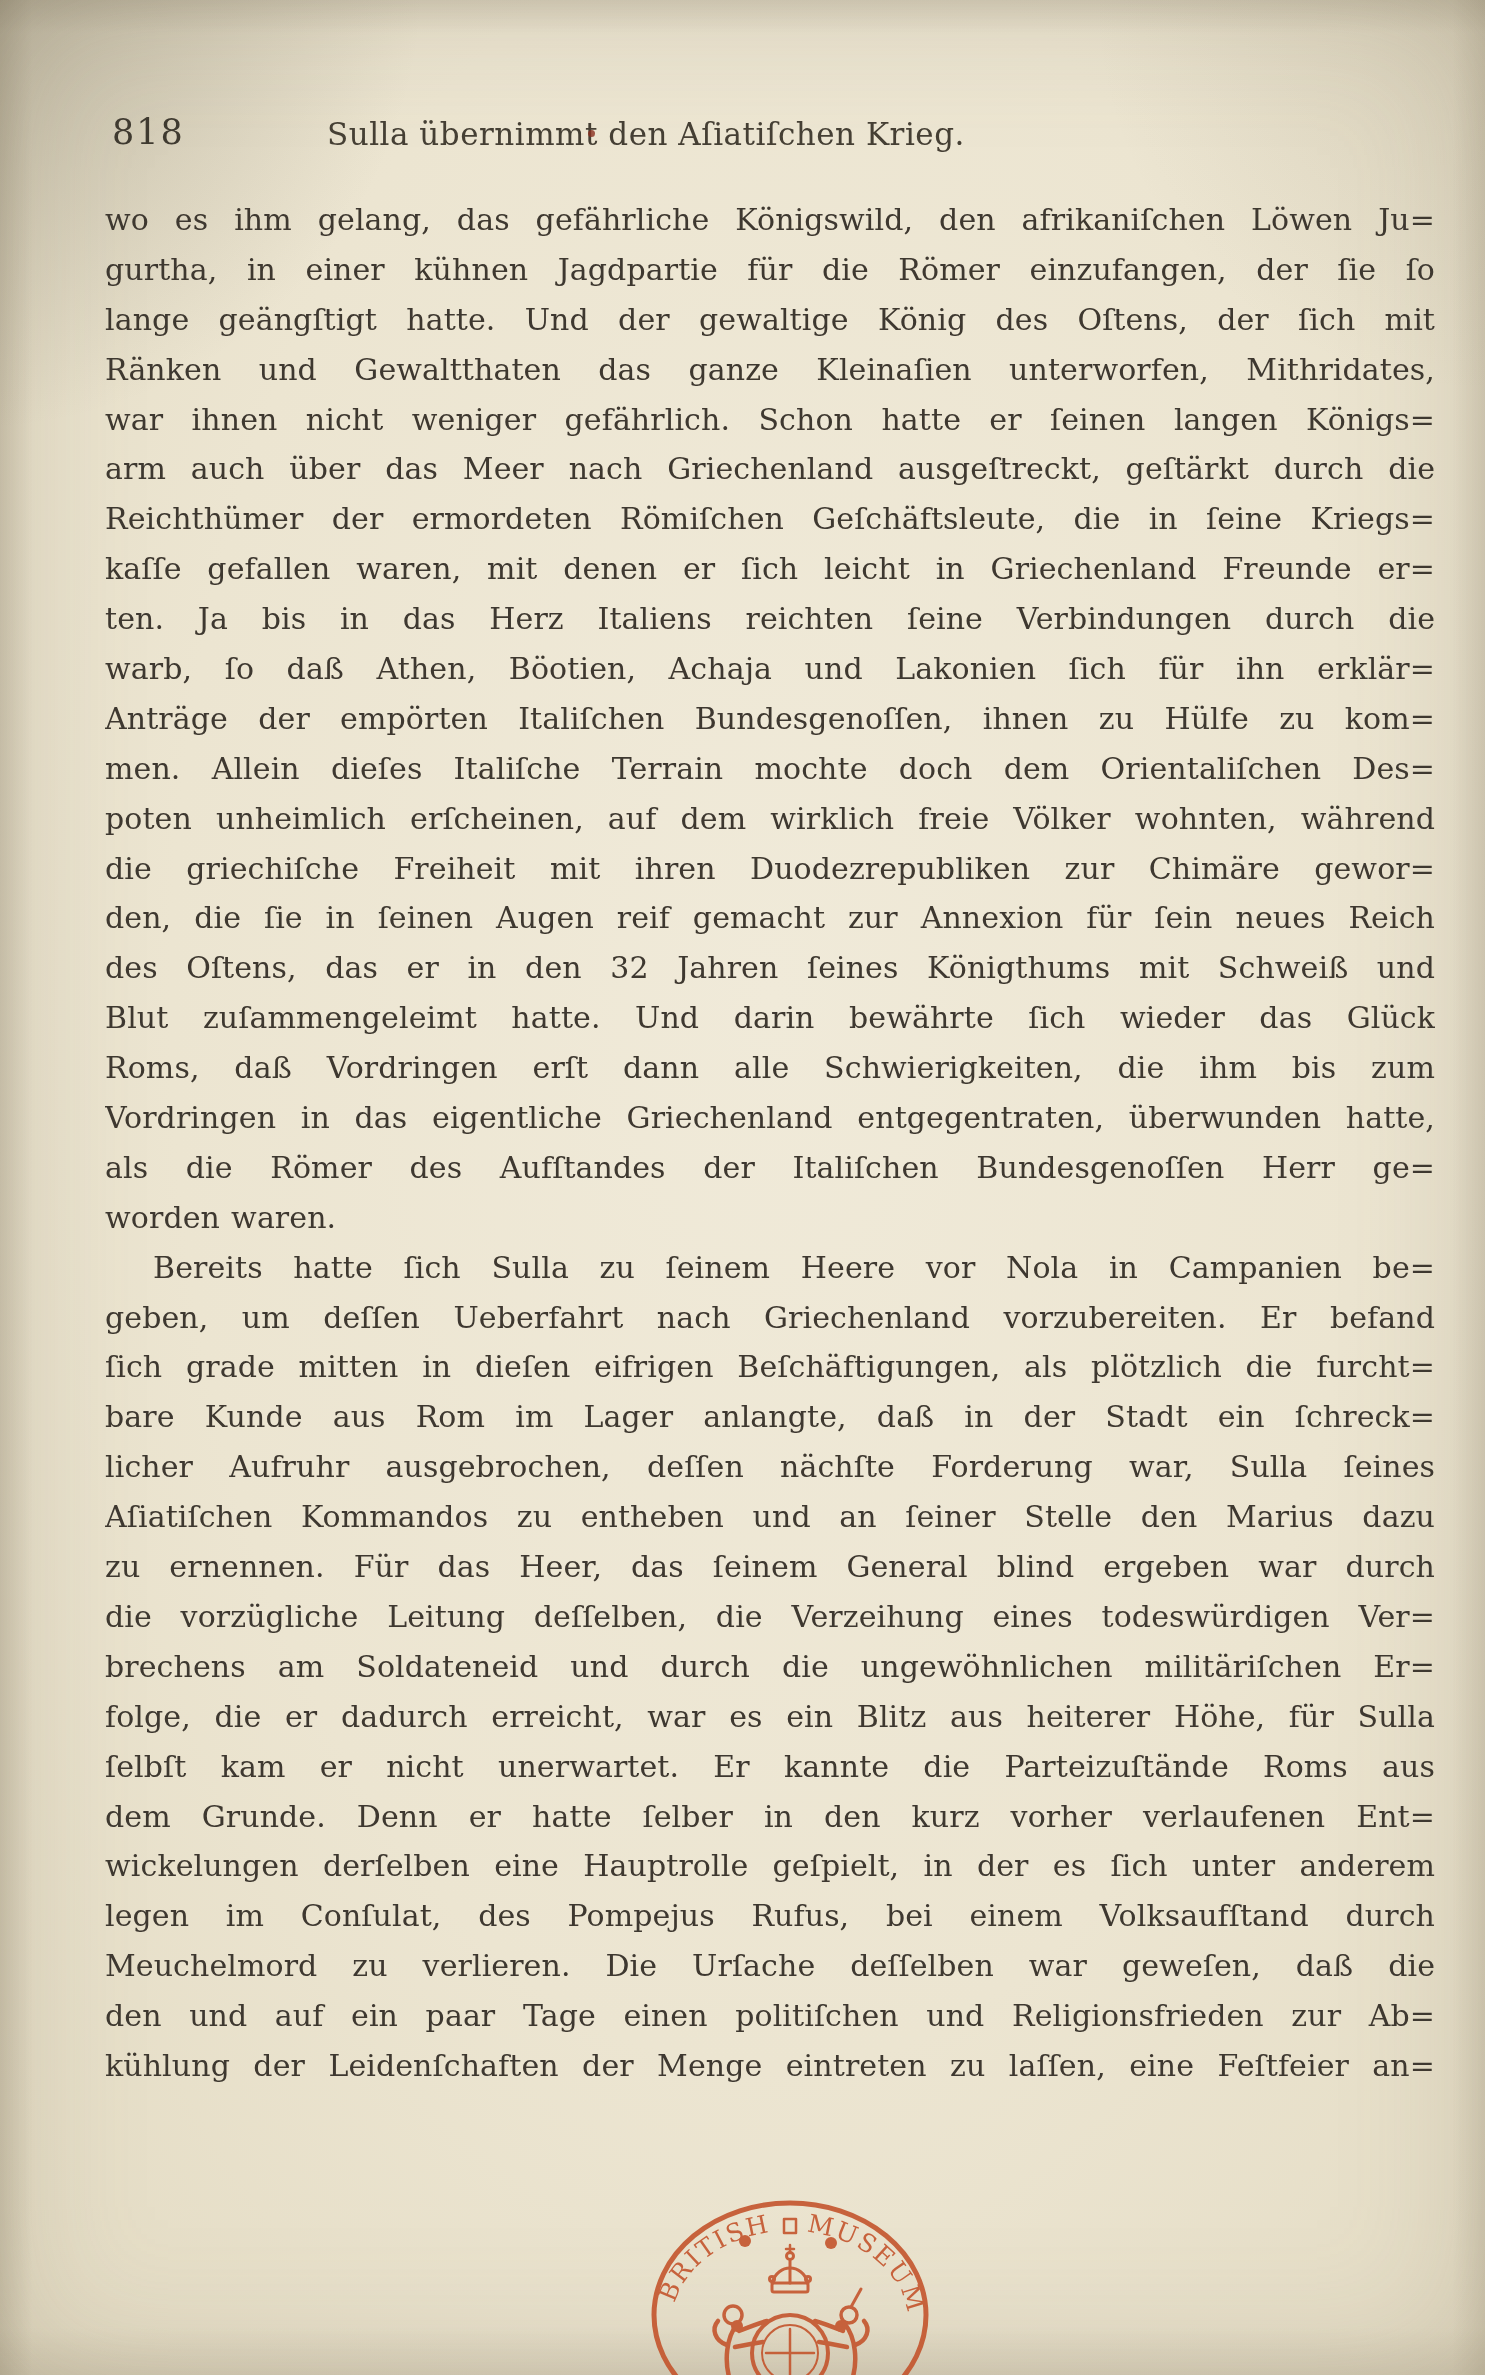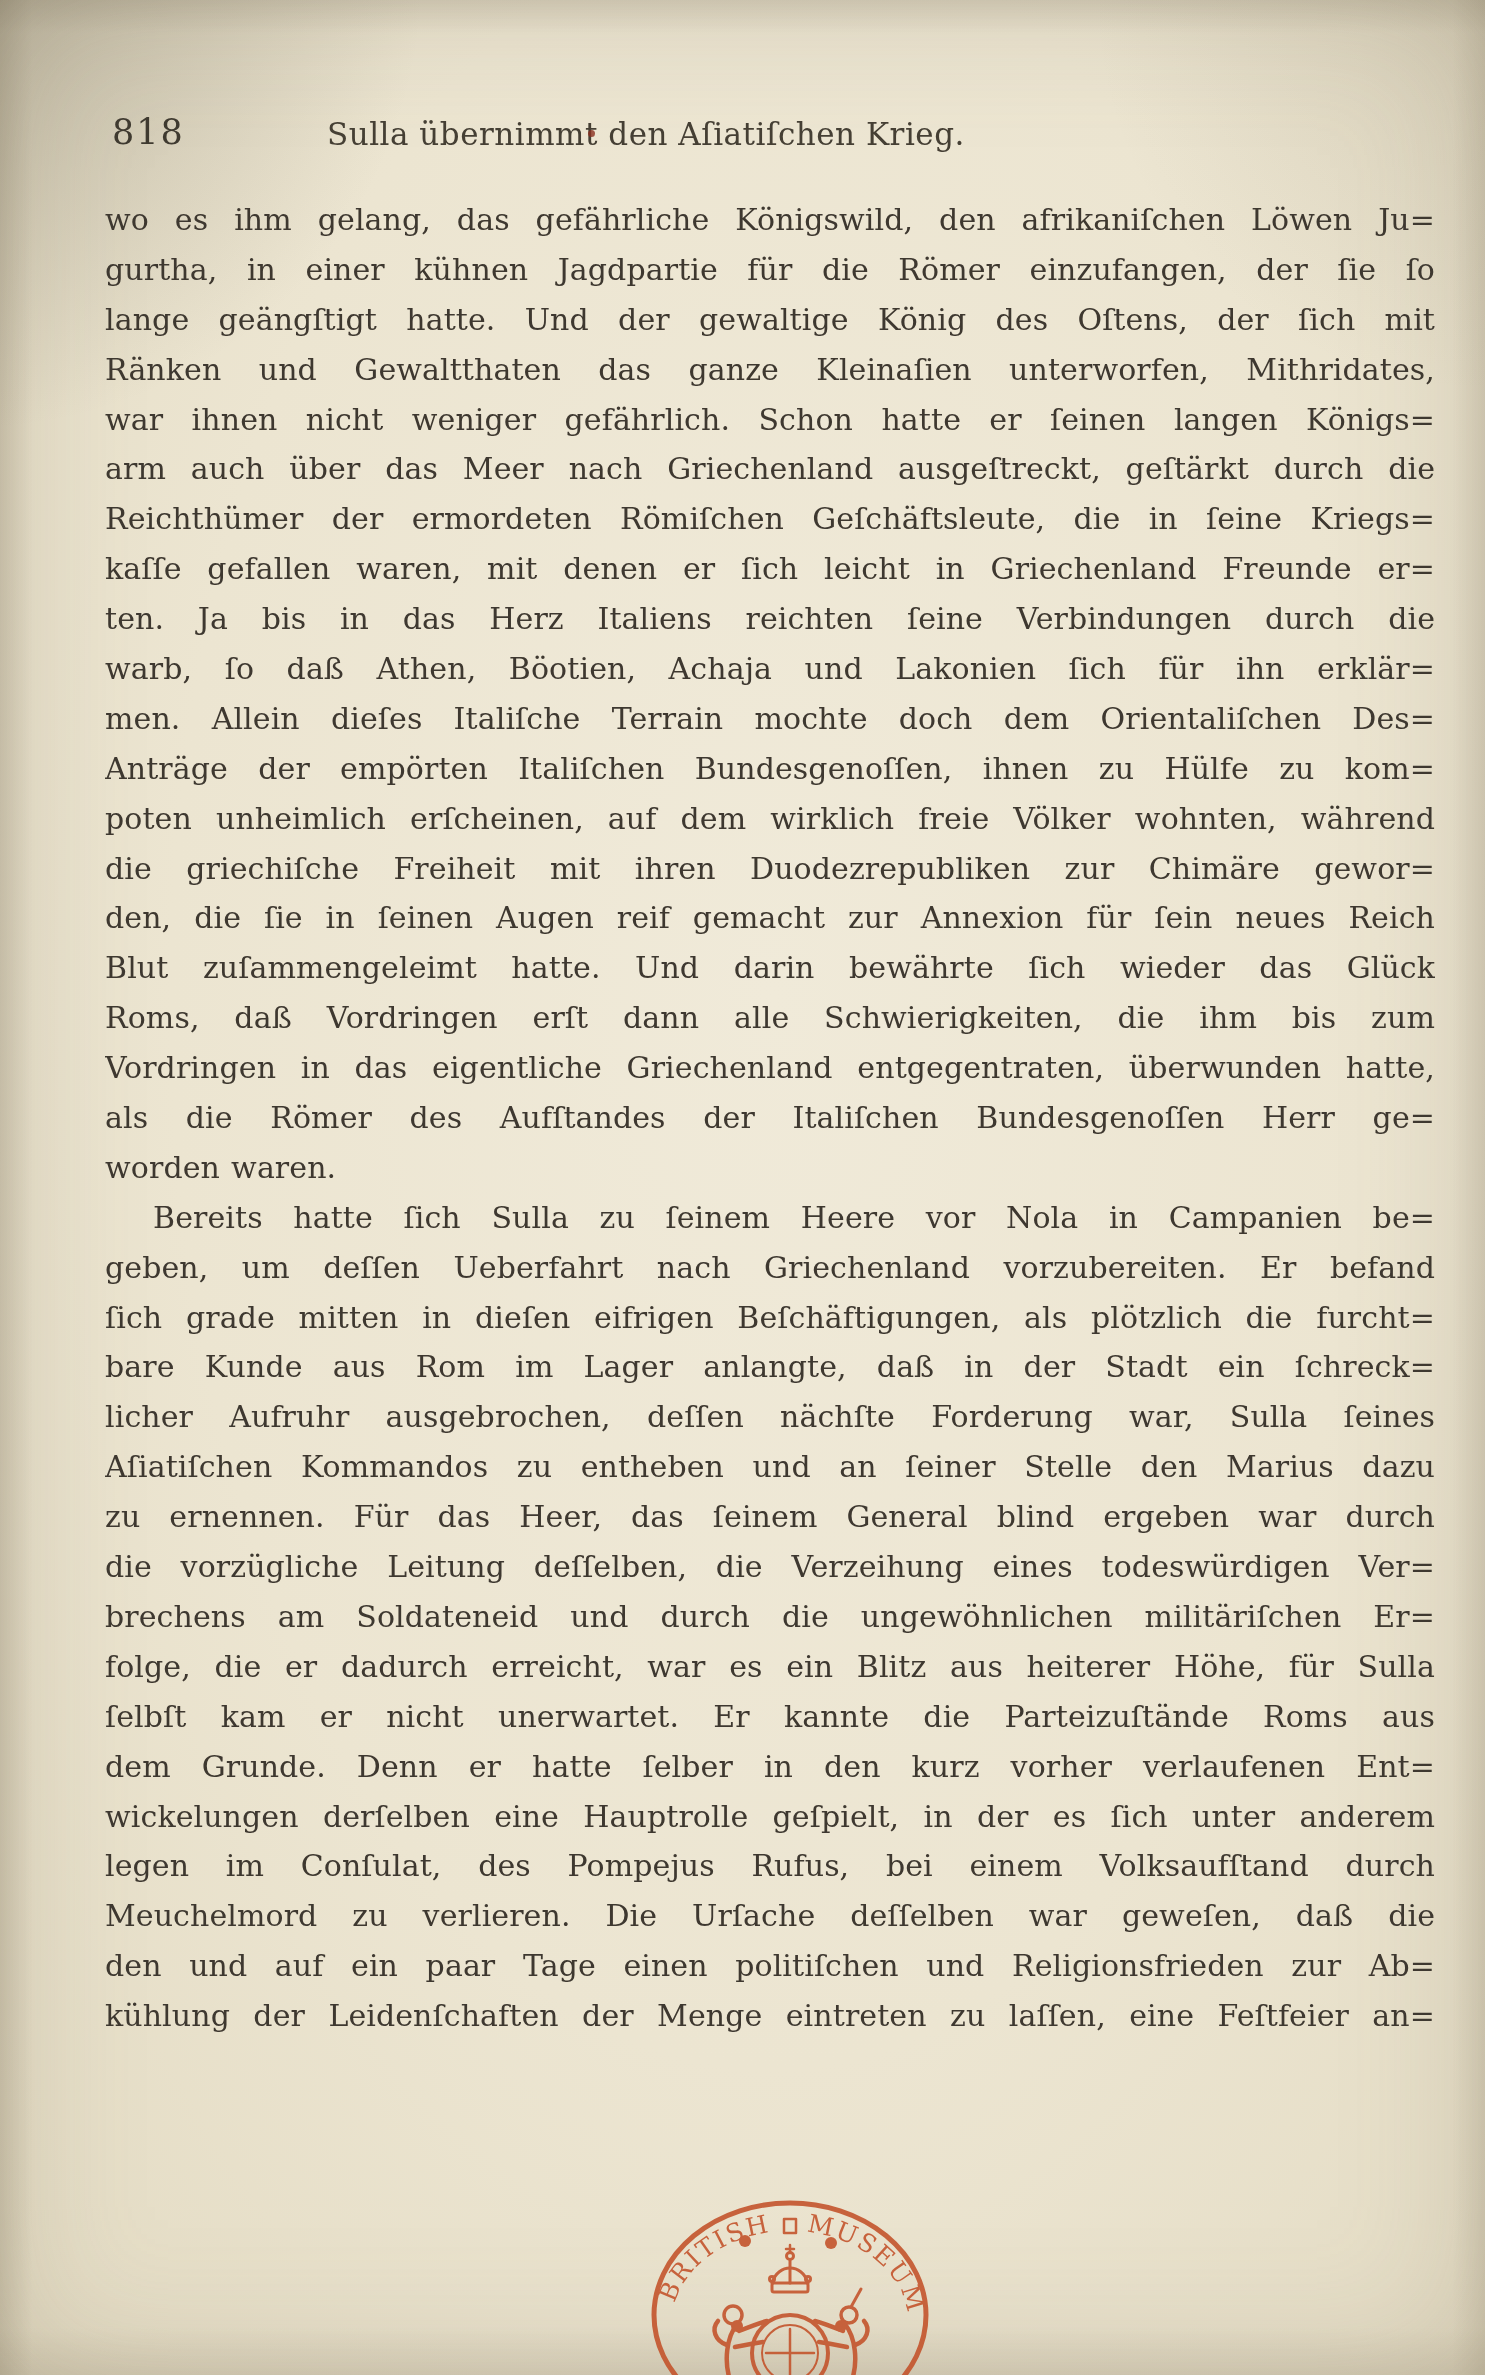--- a/index.html
+++ b/index.html
@@ -65,25 +65,26 @@
       <div class="text-line">wo es ihm gelang, das gefährliche Königswild, den afrikaniſchen Löwen Ju=</div>
       <div class="text-line">gurtha, in einer kühnen Jagdpartie für die Römer einzufangen, der ſie ſo</div>
       <div class="text-line">lange geängſtigt hatte.  Und der gewaltige König des Oſtens, der ſich mit</div>
       <div class="text-line">Ränken und Gewaltthaten das ganze Kleinaſien unterworfen, Mithridates,</div>
       <div class="text-line">war ihnen nicht weniger gefährlich.  Schon hatte er ſeinen langen Königs=</div>
       <div class="text-line">arm auch über das Meer nach Griechenland ausgeſtreckt, geſtärkt durch die</div>
       <div class="text-line">Reichthümer der ermordeten Römiſchen Geſchäftsleute, die in ſeine Kriegs=</div>
       <div class="text-line">kaſſe gefallen waren, mit denen er ſich leicht in Griechenland Freunde er=</div>
       <div class="text-line">ten.  Ja bis in das Herz Italiens reichten ſeine Verbindungen durch die</div>
       <div class="text-line">warb, ſo daß Athen, Böotien, Achaja und Lakonien ſich für ihn erklär=</div>
+      <div class="text-line">Anträge der empörten Italiſchen Bundesgenoſſen, ihnen zu Hülfe zu kom=</div>
       <div class="text-line">men.  Allein dieſes Italiſche Terrain mochte doch dem Orientaliſchen Des=</div>
-      <div class="text-line">Anträge der empörten Italiſchen Bundesgenoſſen, ihnen zu Hülfe zu kom=</div>
       <div class="text-line">poten unheimlich erſcheinen, auf dem wirklich freie Völker wohnten, während</div>
       <div class="text-line">die griechiſche Freiheit mit ihren Duodezrepubliken zur Chimäre gewor=</div>
       <div class="text-line">den, die ſie in ſeinen Augen reif gemacht zur Annexion für ſein neues Reich</div>
+      <div class="text-line">des Oſtens, das er in den 32 Jahren ſeines Königthums mit Schweiß und</div>
       <div class="text-line">Blut zuſammengeleimt hatte.  Und darin bewährte ſich wieder das Glück</div>
       <div class="text-line">Roms, daß Vordringen erſt dann alle Schwierigkeiten, die ihm bis zum</div>
       <div class="text-line">Vordringen in das eigentliche Griechenland entgegentraten, überwunden hatte,</div>
       <div class="text-line">als die Römer des Aufſtandes der Italiſchen Bundesgenoſſen Herr ge=</div>
       <div class="text-line flush">worden waren.</div>
       <div class="text-line indent">Bereits hatte ſich Sulla zu ſeinem Heere vor Nola in Campanien be=</div>
       <div class="text-line">geben, um deſſen Ueberfahrt nach Griechenland vorzubereiten.  Er befand</div>
       <div class="text-line">ſich grade mitten in dieſen eifrigen Beſchäftigungen, als plötzlich die furcht=</div>
       <div class="text-line">bare Kunde aus Rom im Lager anlangte, daß in der Stadt ein ſchreck=</div>
       <div class="text-line">licher Aufruhr ausgebrochen, deſſen nächſte Forderung war, Sulla ſeines</div>

